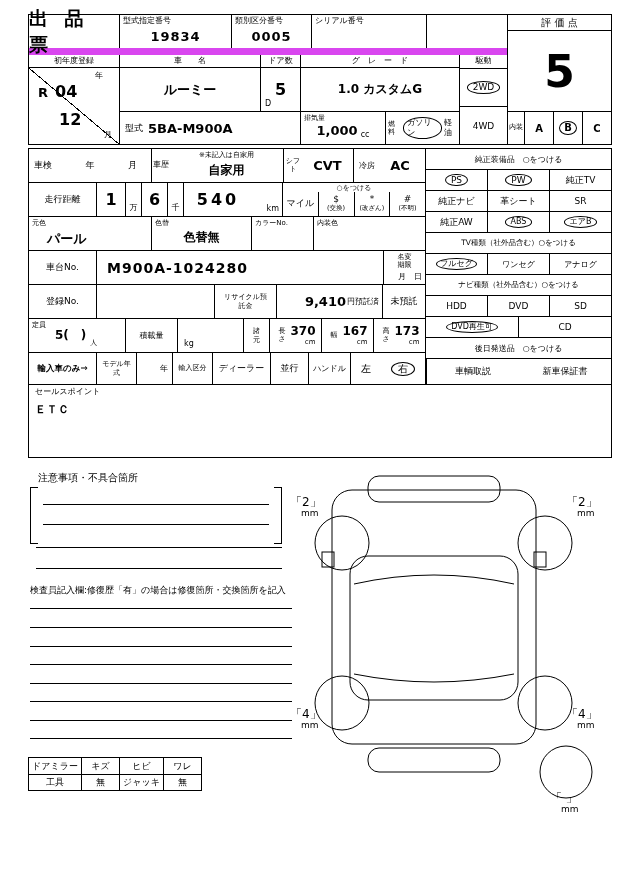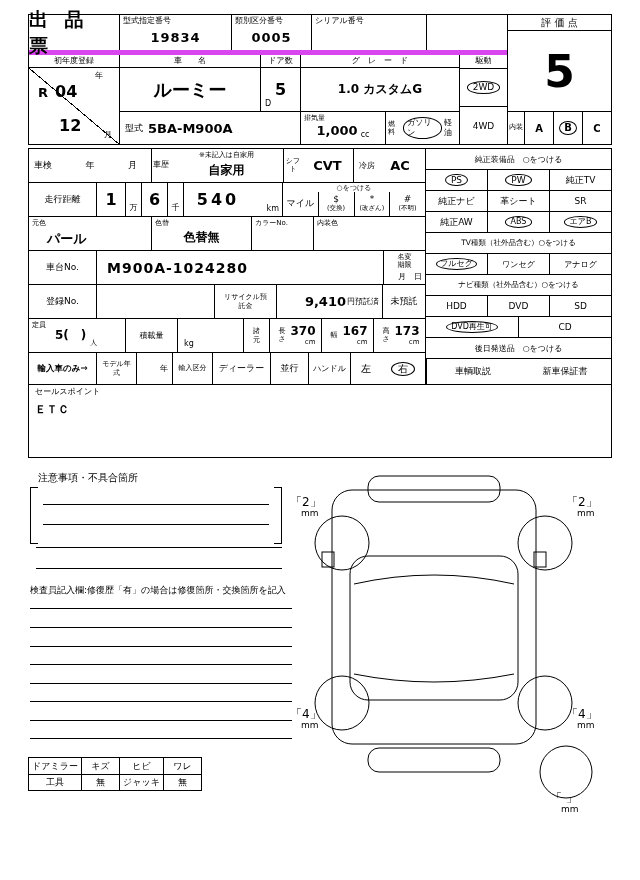--- a/index.html
+++ b/index.html
@@ -17,21 +17,21 @@
 .lab{font-size:7px;line-height:1.2}
 .lab8{font-size:8px;line-height:1.2}
 .lab9{font-size:9px;line-height:1.2}
 .bval{font-size:13px;font-weight:bold}
 .oval{display:inline-flex;align-items:center;justify-content:center;border:1.2px solid #000;border-radius:50%;padding:0 5px;min-height:12px;line-height:1.2}
 .lab-corner{position:absolute;top:1px;left:3px;font-size:7px}
 .vlab{font-size:8px;width:18px;text-align:center;word-break:break-all;line-height:1.1;display:flex;align-items:center;justify-content:center}
 .form{position:absolute;left:28px;top:14px;width:584px}
 .box1{border:1px solid #000;height:131px;display:flex}
 .b1l{flex:1;display:flex;flex-direction:column}
-.r1a{height:40px;border-bottom:5px solid #d946ef;display:flex}
+.r1a{height:40px;border-bottom:7px solid #d946ef;display:flex}
 .title-cell{width:90px;display:flex;align-items:center;justify-content:center;font-size:19px;font-weight:bold;letter-spacing:5px}
 .lv{display:flex;flex-direction:column}
 .lv .val{flex:1;display:flex;align-items:center;justify-content:center;font-size:13px;font-weight:bold;letter-spacing:1px}
 .hdr{font-size:8px;text-align:center;line-height:12px}
 .hdr-row{height:13px;border-bottom:1px solid #000;display:flex}
 .firstreg{width:90px;display:flex;flex-direction:column}
 .diag{background:linear-gradient(to top right,transparent 49.5%,#000 49.5%,#000 50.3%,transparent 50.3%)}
 .mid{flex:1;display:flex;flex-direction:column}
 .val-row{height:43px;display:flex}
 .bot-row{flex:1;border-top:1px solid #000;display:flex}
@@ -104,32 +104,32 @@
         </div>
         <div class="c flex1 bl"></div>
       </div>
       <div class="row flex1">
         <div class="firstreg">
           <div class="hdr" style="height:13px;border-bottom:1px solid #000">初年度登録</div>
           <div class="c flex1 diag">
             <span class="lab8" style="position:absolute;top:3px;right:16px">年</span>
             <span style="position:absolute;top:17px;left:9px;font-size:13px;font-weight:bold">R</span>
             <span style="position:absolute;top:14px;left:26px;font-size:16px;font-weight:bold">04</span>
-            <span style="position:absolute;bottom:9px;left:30px;font-size:16px;font-weight:bold">12</span>
+            <span style="position:absolute;bottom:15px;left:30px;font-size:16px;font-weight:bold">12</span>
             <span class="lab8" style="position:absolute;bottom:4px;right:7px">月</span>
           </div>
         </div>
         <div class="mid bl">
           <div class="hdr-row">
             <div class="hdr" style="width:140px">車　　名</div>
             <div class="hdr bl" style="width:40px">ドア数</div>
             <div class="hdr bl flex1">グ　レ　ー　ド</div>
           </div>
           <div class="val-row">
-            <div class="c center" style="width:140px;font-size:18px;font-weight:bold">ルーミー</div>
+            <div class="c center" style="width:140px;font-size:13px;font-weight:bold">ルーミー</div>
             <div class="c bl center" style="width:40px">
               <span style="font-size:16px;font-weight:bold">5</span>
               <span class="lab8" style="position:absolute;left:4px;bottom:2px">D</span>
             </div>
             <div class="c bl center flex1" style="font-size:12px;font-weight:bold">1.0 カスタムG</div>
           </div>
           <div class="bot-row">
             <div class="c row vc" style="width:180px">
               <span class="lab9" style="width:28px;text-align:center">型式</span>
               <span class="bval">5BA-M900A</span>

